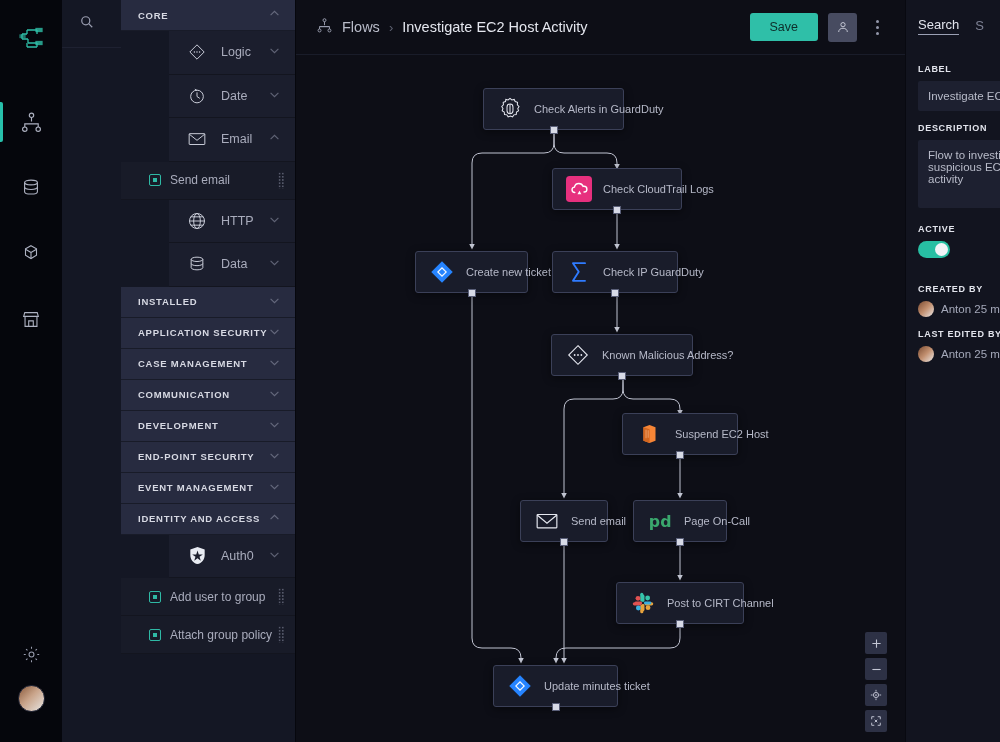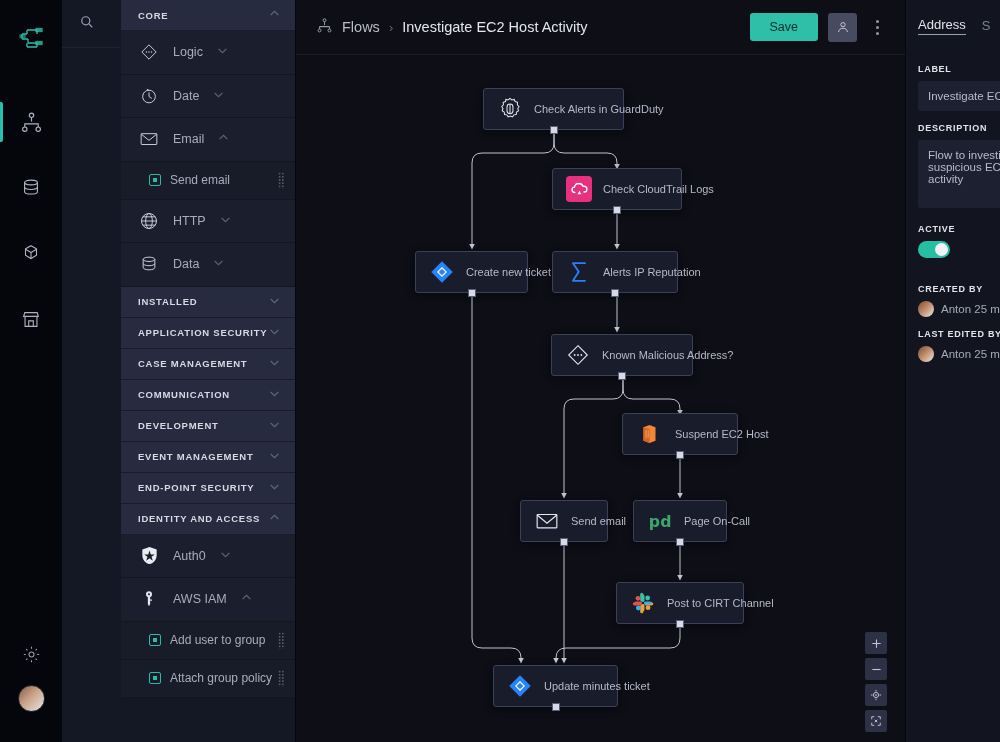--- a/index.html
+++ b/index.html
@@ -73,20 +73,22 @@
   .cat-header .cat-label {
     font-size: 9.5px; font-weight: bold; letter-spacing: 0.75px;
     color: #d7d9e3; text-transform: uppercase;
   }
   .action-row {
     height: 43.5px; display: flex; align-items: center;
     padding: 0 14px 0 17px;
     background: #1b1e2d;
     border-bottom: 1px solid #13151f;
     cursor: pointer; gap: 13px;
+    justify-content: space-between;
+    margin-left: 48px;
   }
   .action-row .left { display: flex; align-items: center; gap: 13px; }
   .action-row .name { font-size: 12.5px; color: #a9acbc; }
   .action-row .glyph { width: 22px; height: 22px; display:flex; align-items:center; justify-content:center; }
 
   .sub-row {
     height: 38px; display: flex; align-items: center;
     padding: 0 10px 0 28px;
     background: #181b28;
     border-bottom: 1px solid #13151f;
@@ -391,27 +393,27 @@
               <path d="M3.2 6L8 10.6 12.8 6"></path>
             </svg></span>
         </div>
         <div class="cat-header">
           <span class="cat-label">DEVELOPMENT</span>
           <span><svg class="chev" width="13" height="13" viewBox="0 0 16 16" fill="none" stroke="#8e92a6" stroke-width="1.4">
               <path d="M3.2 6L8 10.6 12.8 6"></path>
             </svg></span>
         </div>
         <div class="cat-header">
+          <span class="cat-label">END-POINT SECURITY</span>
+          <span><svg class="chev" width="13" height="13" viewBox="0 0 16 16" fill="none" stroke="#8e92a6" stroke-width="1.4">
+              <path d="M3.2 6L8 10.6 12.8 6"></path>
+            </svg></span>
+        </div>
+        <div class="cat-header">
           <span class="cat-label">EVENT MANAGEMENT</span>
-          <span><svg class="chev" width="13" height="13" viewBox="0 0 16 16" fill="none" stroke="#8e92a6" stroke-width="1.4">
-              <path d="M3.2 6L8 10.6 12.8 6"></path>
-            </svg></span>
-        </div>
-        <div class="cat-header">
-          <span class="cat-label">END-POINT SECURITY</span>
           <span><svg class="chev" width="13" height="13" viewBox="0 0 16 16" fill="none" stroke="#8e92a6" stroke-width="1.4">
               <path d="M3.2 6L8 10.6 12.8 6"></path>
             </svg></span>
         </div>
         <div class="cat-header">
           <span class="cat-label">IDENTITY AND ACCESS</span>
           <span><svg class="chev" width="13" height="13" viewBox="0 0 16 16" fill="none" stroke="#8e92a6" stroke-width="1.4">
               <path d="M3.2 10L8 5.4 12.8 10"></path>
             </svg></span>
         </div>
@@ -420,36 +422,20 @@
             <span class="glyph">
               <svg width="21" height="21" viewBox="0 0 24 24">
                 <path d="M12 2.2l8.2 3v6.4c0 5-3.4 9.1-8.2 10.2C7.2 20.7 3.8 16.6 3.8 11.6V5.2l8.2-3z" fill="#e9ecf3"></path>
                 <path d="M12 6.4l1.45 4.4h4.6l-3.72 2.72 1.42 4.4L12 15.2l-3.75 2.72 1.42-4.4L5.95 10.8h4.6L12 6.4z" fill="#1b1e2d"></path>
               </svg>
             </span>
             <span class="name">Auth0</span>
           </div>
           <span><svg class="chev" width="13" height="13" viewBox="0 0 16 16" fill="none" stroke="#8e92a6" stroke-width="1.4">
               <path d="M3.2 6L8 10.6 12.8 6"></path>
-            </svg></span>
-        </div>
-        <div class="action-row">
-          <div class="left">
-            <span class="glyph">
-              <svg width="20" height="20" viewBox="0 0 24 24">
-                <circle cx="12" cy="6.4" r="3.6" fill="#e2e5ee"></circle>
-                <circle cx="12" cy="6.2" r="1.2" fill="#1b1e2d"></circle>
-                <path d="M10.6 9.6h2.8v8.4l-1.4 2.6-1.4-2.6V9.6z" fill="#e2e5ee"></path>
-                <path d="M13.4 12.6h2.2v1.5h-2.2z" fill="#e2e5ee"></path>
-              </svg>
-            </span>
-            <span class="name">AWS IAM</span>
-          </div>
-          <span><svg class="chev" width="13" height="13" viewBox="0 0 16 16" fill="none" stroke="#8e92a6" stroke-width="1.4">
-              <path d="M3.2 10L8 5.4 12.8 10"></path>
             </svg></span>
         </div>
         <div class="sub-row">
           <div class="left">
             <span class="chip"></span>
             <span class="name">Add user to group</span>
           </div>
           <span class="drag-dots"></span>
         </div>
         <div class="sub-row">
@@ -581,21 +567,21 @@
           </span>
           <span class="ntitle">Create new ticket</span>
           <span class="port"></span>
         </div>
         <div class="node" style="left: 256px; top: 196px; width: 126px; height: 42px;">
           <span class="nicon">
             <svg width="26" height="26" viewBox="0 0 28 28" fill="none" stroke="#2f7bff" stroke-width="2" stroke-linejoin="round" stroke-linecap="round">
               <path d="M20.5 4.5H7.5l6.2 9.3-6.2 9.7h13"></path>
             </svg>
           </span>
-          <span class="ntitle">Alerts IP Reputation</span>
+          <span class="ntitle">Check IP GuardDuty</span>
           <span class="port"></span>
         </div>
         <div class="node" style="left: 255px; top: 279px; width: 142px; height: 42px;">
           <span class="nicon">
             <svg width="26" height="26" viewBox="0 0 28 28" fill="none" stroke="#e6e8f0" stroke-width="1.15">
               <path d="M14 4L24 14 14 24 4 14 14 4z"></path>
               <circle cx="10.4" cy="14" r=".95" fill="#e6e8f0" stroke="none"></circle>
               <circle cx="14" cy="14" r=".95" fill="#e6e8f0" stroke="none"></circle>
               <circle cx="17.6" cy="14" r=".95" fill="#e6e8f0" stroke="none"></circle>
             </svg>
@@ -663,21 +649,21 @@
             </svg>
           </span>
           <span class="ntitle">Update minutes ticket</span>
           <span class="port"></span>
         </div>
       </div>
   </div>
 
   <div class="inspector">
     <div class="insp-tabs">
-      <div class="insp-tab active">Address</div>
+      <div class="insp-tab active">Search</div>
       <div class="insp-tab">S</div>
     </div>
 
     <div class="insp-label">LABEL</div>
     <input class="insp-input" value="Investigate EC2 Host Activity" style="">
 
     <div class="insp-label">DESCRIPTION</div>
     <textarea class="insp-textarea" style="">Flow to investigate suspicious EC2 host activity</textarea>
 
     <div class="insp-label">ACTIVE</div>

